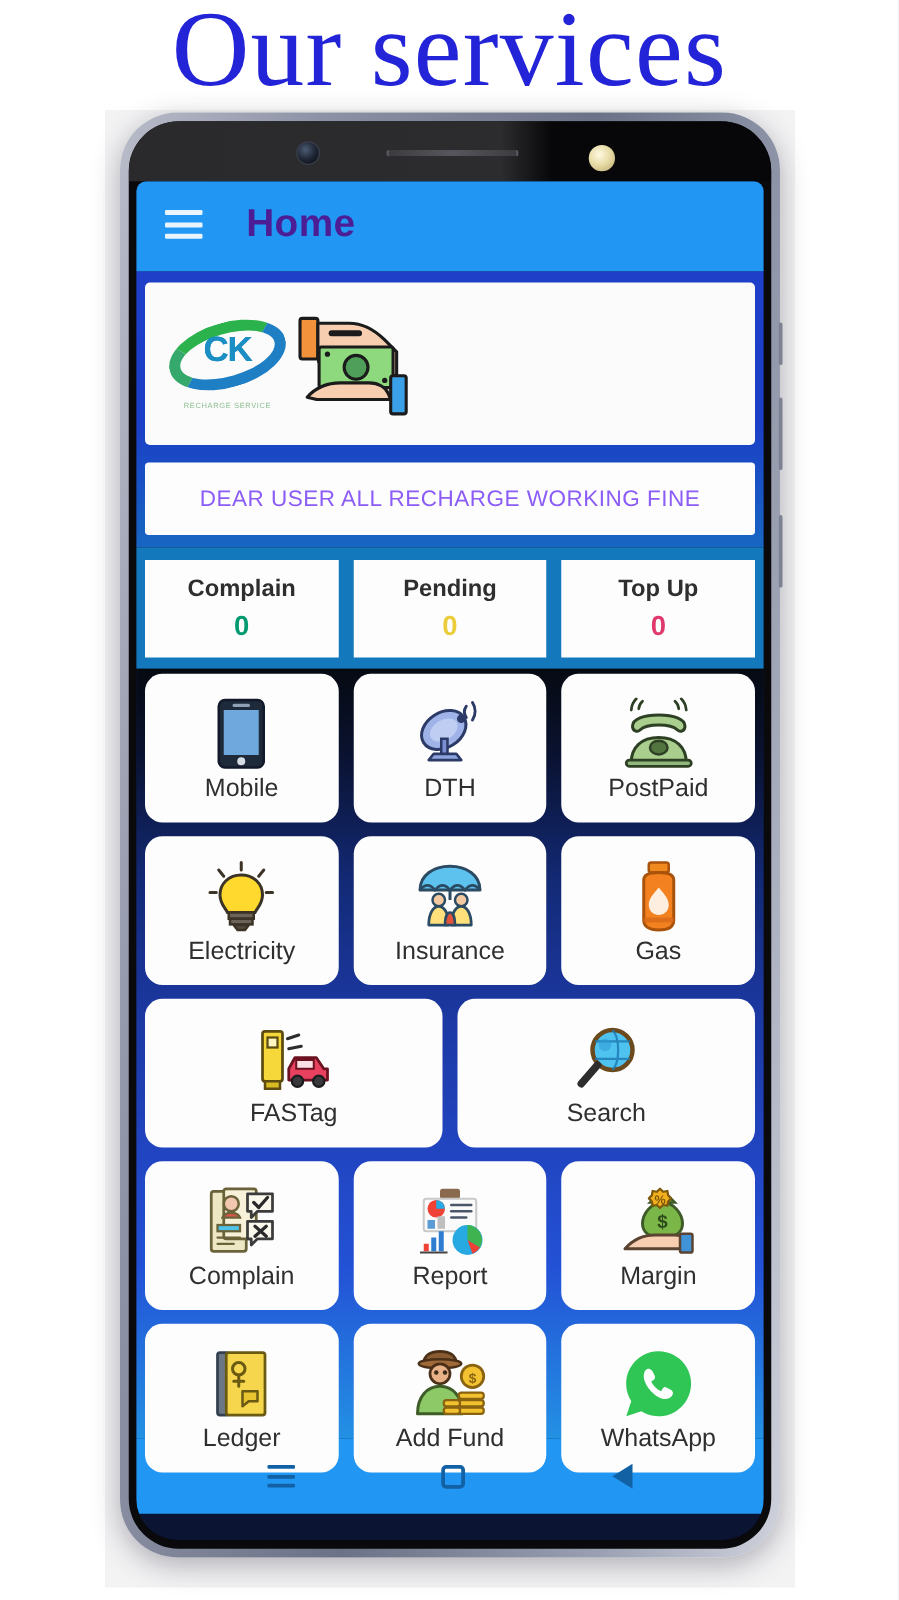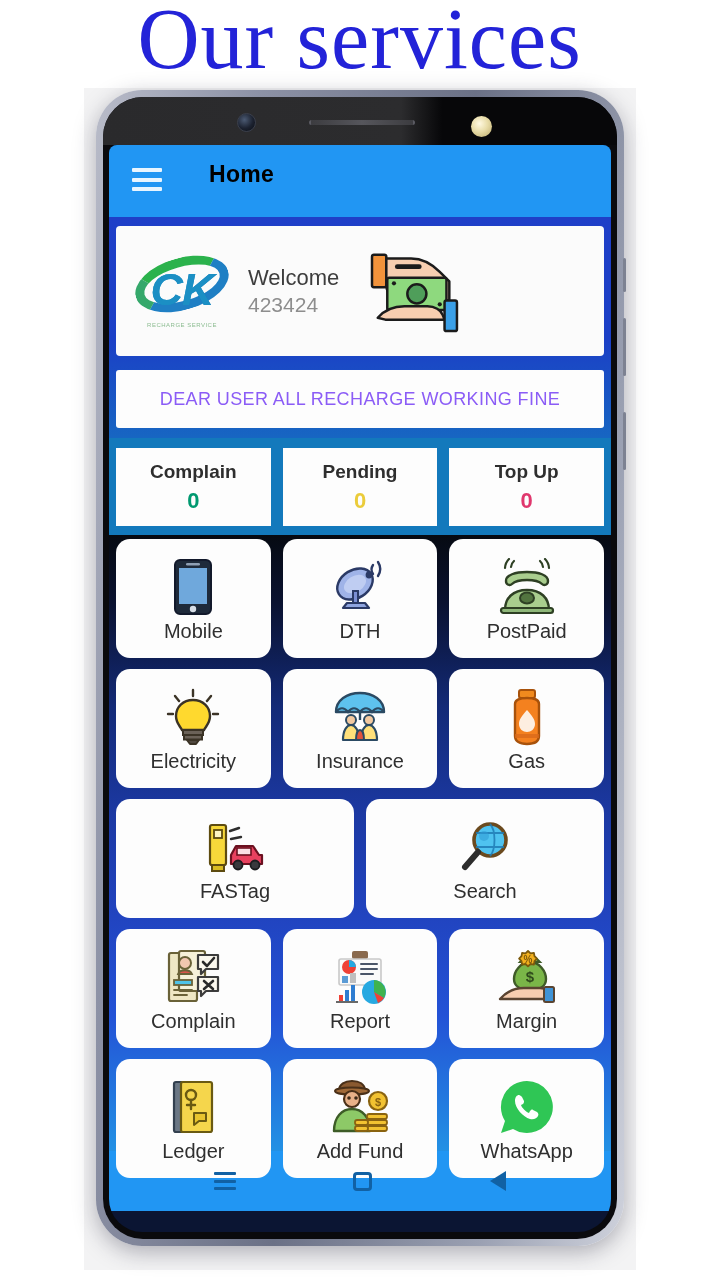--- a/index.html
+++ b/index.html
@@ -136,24 +136,24 @@
     justify-content: space-between;
   }
   .hamburger span {
     display: block;
     height: 4px;
     border-radius: 1px;
     background: #e8f5ff;
   }
   .appbar-title {
     position: absolute;
-    left: 100px; top: 16px;
-    font-size: 23px;
+    left: 88px; top: 16px;
+    font-size: 31px;
     font-weight: bold;
-    color: #000000;
+    color: #4c1d95;
     letter-spacing: 0.3px;
   }
 
   
   .upper {
     background: linear-gradient(180deg, #1f3fc8 0%, #1b3fc6 55%, #1766c2 100%);
     padding: 9px 7px 10px 7px;
   }
 
   .card-welcome {
@@ -184,23 +184,22 @@
     border-bottom-color: #1f7fc4;
     transform: rotate(-16deg);
     box-sizing: border-box;
   }
   .ck-logo .ck-text {
     position: absolute;
     left: 0; top: 12px;
     width: 104px;
     text-align: center;
     font-family: "Liberation Sans", sans-serif;
-    font-size: 45px;
+    font-size: 28px;
     font-weight: bold;
-    font-style: italic;
     background: linear-gradient(90deg, #17a5c9 0%, #1a7fc0 60%, #1763a8 100%);
     -webkit-background-clip: text;
     background-clip: text;
     color: #1b8fc4;
     letter-spacing: -1px;
   }
   .ck-logo .ck-sub {
     position: absolute;
     left: 0; bottom: 2px;
     width: 104px;
@@ -405,24 +404,20 @@
       <div class="upper">
 
         <div class="card-welcome">
 
           <div class="ck-logo">
             <div class="swoosh"></div>
             <div class="ck-text">CK</div>
             <div class="ck-sub">RECHARGE SERVICE</div>
           </div>
 
-          <div class="welcome-block">
-            <div class="l1">Welcome</div>
-            <div class="l2">423424</div>
-          </div>
 
 
           <svg class="wallet-icon" viewBox="0 0 100 88">
 
             <rect x="6" y="6" width="15" height="34" rx="2" fill="#f2933b" stroke="#1b1b1b" stroke-width="2.6"></rect>
             <path d="M21 10 h26 c12 0 22 6 30 14 l10 10 v20 h-47 c-10 0 -19 -7 -19 -16 z" fill="#f7ceb0" stroke="#1b1b1b" stroke-width="2.6" stroke-linejoin="round"></path>
             <rect x="30" y="16" width="28" height="5" rx="2.5" fill="#1b1b1b"></rect>
 
             <rect x="22" y="30" width="62" height="34" rx="2" fill="#8ed97e" stroke="#1b1b1b" stroke-width="2.6"></rect>
             <circle cx="53" cy="47" r="10" fill="#4f9e5a" stroke="#1b1b1b" stroke-width="2.6"></circle>

